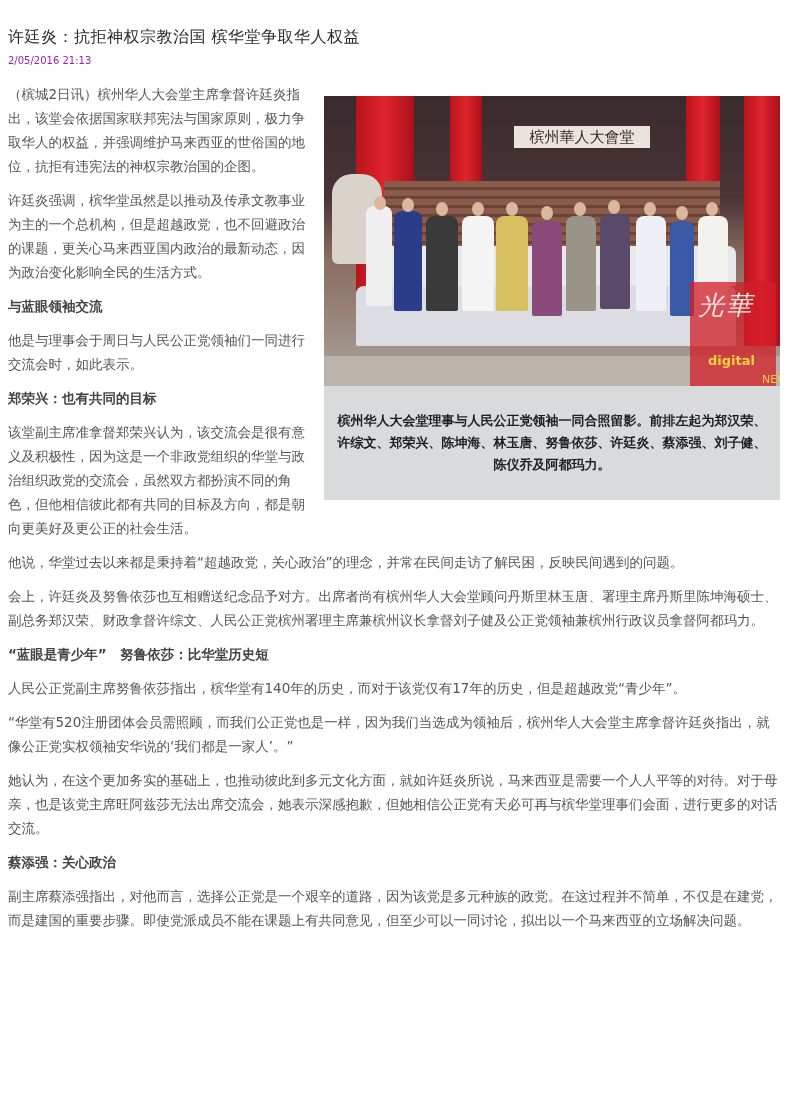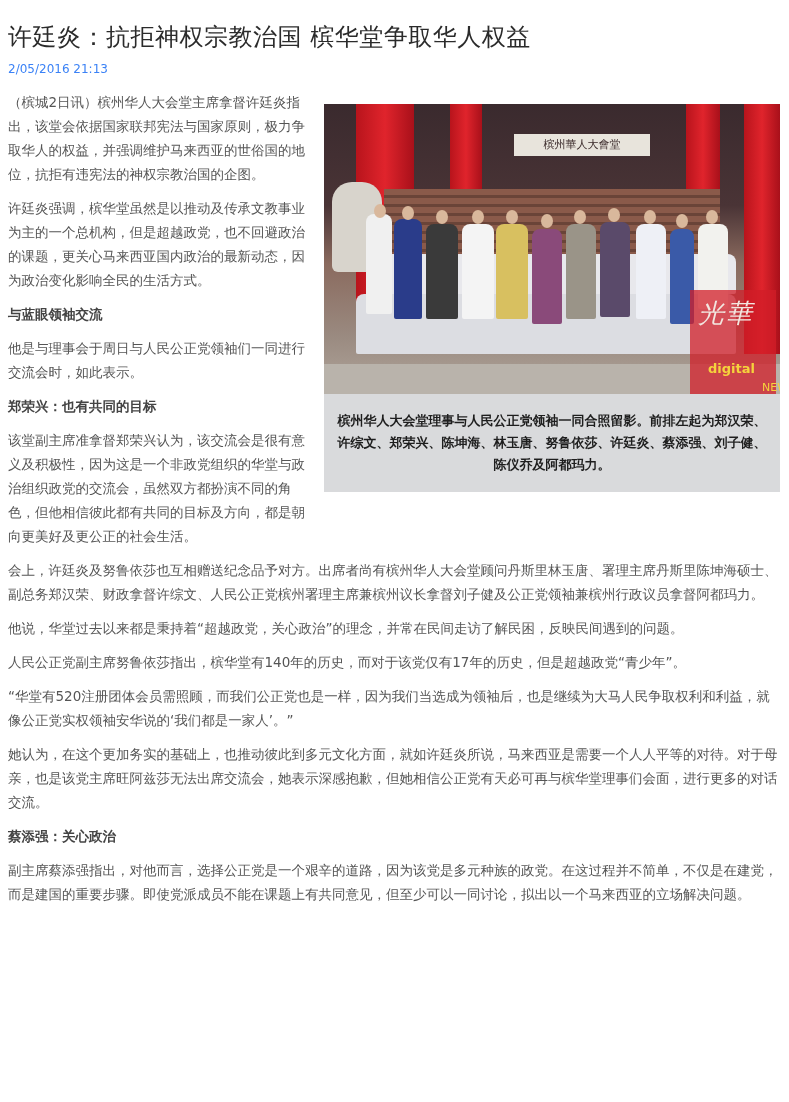--- a/index.html
+++ b/index.html
@@ -1,41 +1,41 @@
 <!DOCTYPE html>
 <html><head>
 <meta charset="utf-8">
 <style>
   html, body { margin: 0; padding: 0; background: #ffffff; }
   body { width: 789px; height: 1102px; overflow: hidden; position: relative;
          font-family: "DejaVu Sans", "Liberation Sans", sans-serif; color: #555555; }
   .wrap { position: absolute; left: 8px; top: 0; width: 772px; }
   .title { margin: 22px 0 0 0; font-family: "DejaVu Serif", "Liberation Serif", serif;
-           font-size: 24px; color: #2b2b2b; font-weight: normal; letter-spacing: 0.5px; line-height: 30px; }
+           font-size: 16px; color: #2b2b2b; font-weight: normal; letter-spacing: 0.5px; line-height: 30px; }
   .category { margin-top: 6px; font-size: 13px; font-weight: bold; color: #c8283c; line-height: 18px; }
-  .date { margin-top: 8px; font-size: 12px; color: #3b82f6; line-height: 18px; }
+  .date { font-size: 10px; color: #a21caf; line-height: 18px; }
   .figure { float: right; width: 456px; margin: 14px 0 10px 14px; }
   .photo { width: 456px; height: 290px; position: relative; overflow: hidden;
            background: linear-gradient(180deg, #3a2a2e 0%, #4a3436 35%, #8a6a5e 55%, #9a8a80 80%, #b0a69c 100%); }
   .pillar { position: absolute; top: 0; height: 210px; background: linear-gradient(90deg, #b8141c, #e0242c, #a8101a); }
   .banner { position: absolute; left: 190px; top: 30px; width: 136px; height: 22px; background: #e8e4dc;
-            color: #3a2a2a; font-size: 11px; text-align: center; line-height: 22px; font-family: "DejaVu Serif", serif; }
+            color: #3a2a2a; font-size: 15px; text-align: center; line-height: 22px; font-family: "DejaVu Serif", serif; }
   .steps { position: absolute; left: 60px; right: 60px; top: 85px; height: 150px;
            background: repeating-linear-gradient(180deg, #8a5a4a 0px, #8a5a4a 6px, #6a4438 6px, #6a4438 9px); }
   .lion { position: absolute; left: 8px; top: 78px; width: 50px; height: 90px; background: #d8d4cc; border-radius: 20px 20px 6px 6px; }
   .people { position: absolute; left: 12px; right: 10px; top: 90px; height: 190px; }
   .person { position: absolute; border-radius: 8px 8px 2px 2px; }
   .head { position: absolute; width: 12px; height: 14px; border-radius: 50%; background: #d9b89c; }
   .ground { position: absolute; left: 0; right: 0; bottom: 0; height: 30px; background: #b9b3ab; }
   .watermark { position: absolute; right: 4px; bottom: 0; width: 86px; height: 104px; background: rgba(210,30,40,0.75);
                color: #f2e6e0; }
   .wm-cn { position: absolute; top: 6px; left: 8px; font-size: 26px; font-family: "DejaVu Serif", serif; font-style: italic; letter-spacing: 2px; }
   .wm-en1 { position: absolute; bottom: 18px; left: 18px; font-size: 13px; font-weight: bold; color: #f5d23c; }
   .wm-en2 { position: absolute; bottom: 0; left: 40px; font-size: 11px; font-weight: normal; color: #f5d23c; margin-left: 32px; }
-  .caption { width: 440px; background: #d9dadc; padding: 16px 8px; font-size: 13px; font-weight: bold;
+  .caption { width: 440px; background: #d9dadc; padding: 24px 8px; font-size: 13px; font-weight: bold;
              color: #1e1e1e; line-height: 22px; text-align: center; }
   p { margin: 0 0 10px 0; font-size: 13.5px; line-height: 24px; color: #555555; }
   .sub { margin: 0 0 10px 0; font-size: 13.5px; line-height: 24px; font-weight: bold; color: #444444; }
   .content { padding-top: 0; }
 </style>
 </head>
 <body>
 
 <div class="wrap">
   <h1 class="title">许廷炎：抗拒神权宗教治国 槟华堂争取华人权益</h1>
@@ -86,21 +86,22 @@
       </div>
       <div class="caption">槟州华人大会堂理事与人民公正党领袖一同合照留影。前排左起为郑汉荣、许综文、郑荣兴、陈坤海、林玉唐、努鲁依莎、许廷炎、蔡添强、刘子健、陈仪乔及阿都玛力。</div>
     </div>
 
     <p style="margin-top:12px;">（槟城2日讯）槟州华人大会堂主席拿督许廷炎指出，该堂会依据国家联邦宪法与国家原则，极力争取华人的权益，并强调维护马来西亚的世俗国的地位，抗拒有违宪法的神权宗教治国的企图。</p>
     <p>许廷炎强调，槟华堂虽然是以推动及传承文教事业为主的一个总机构，但是超越政党，也不回避政治的课题，更关心马来西亚国内政治的最新动态，因为政治变化影响全民的生活方式。</p>
     <div class="sub">与蓝眼领袖交流</div>
     <p>他是与理事会于周日与人民公正党领袖们一同进行交流会时，如此表示。</p>
     <div class="sub">郑荣兴：也有共同的目标</div>
     <p>该堂副主席准拿督郑荣兴认为，该交流会是很有意义及积极性，因为这是一个非政党组织的华堂与政治组织政党的交流会，虽然双方都扮演不同的角色，但他相信彼此都有共同的目标及方向，都是朝向更美好及更公正的社会生活。</p>
+    <p>他说，华堂过去以来都是秉持着“超越政党，关心政治”的理念，并常在民间走访了解民困，反映民间遇到的问题。</p>
     <p>会上，许廷炎及努鲁依莎也互相赠送纪念品予对方。出席者尚有槟州华人大会堂顾问丹斯里林玉唐、署理主席丹斯里陈坤海硕士、副总务郑汉荣、财政拿督许综文、人民公正党槟州署理主席兼槟州议长拿督刘子健及公正党领袖兼槟州行政议员拿督阿都玛力。</p>
-    <p>他说，华堂过去以来都是秉持着“超越政党，关心政治”的理念，并常在民间走访了解民困，反映民间遇到的问题。</p>
+    <div class="sub">“蓝眼是青少年”　努鲁依莎：比华堂历史短</div>
     <p>人民公正党副主席努鲁依莎指出，槟华堂有140年的历史，而对于该党仅有17年的历史，但是超越政党“青少年”。</p>
-    <p>“华堂有520注册团体会员需照顾，而我们公正党也是一样，因为我们当选成为领袖后，也是继续为大马人民争取权利和利益，就像公正党实权领袖安华说的‘我们都是一家人’。”</p>
+    <p>“华堂有520注册团体会员需照顾，而我们公正党也是一样，因为我们当选成为领袖后，槟州华人大会堂主席拿督许廷炎指出，就像公正党实权领袖安华说的‘我们都是一家人’。”</p>
     <p>她认为，在这个更加务实的基础上，也推动彼此到多元文化方面，就如许廷炎所说，马来西亚是需要一个人人平等的对待。对于母亲，也是该党主席旺阿兹莎无法出席交流会，她表示深感抱歉，但她相信公正党有天必可再与槟华堂理事们会面，进行更多的对话交流。</p>
     <div class="sub">蔡添强：关心政治</div>
     <p>副主席蔡添强指出，对他而言，选择公正党是一个艰辛的道路，因为该党是多元种族的政党。在这过程并不简单，不仅是在建党，而是建国的重要步骤。即使党派成员不能在课题上有共同意见，但至少可以一同讨论，拟出以一个马来西亚的立场解决问题。</p>
   </div>
 </div>
 
 </body></html>

